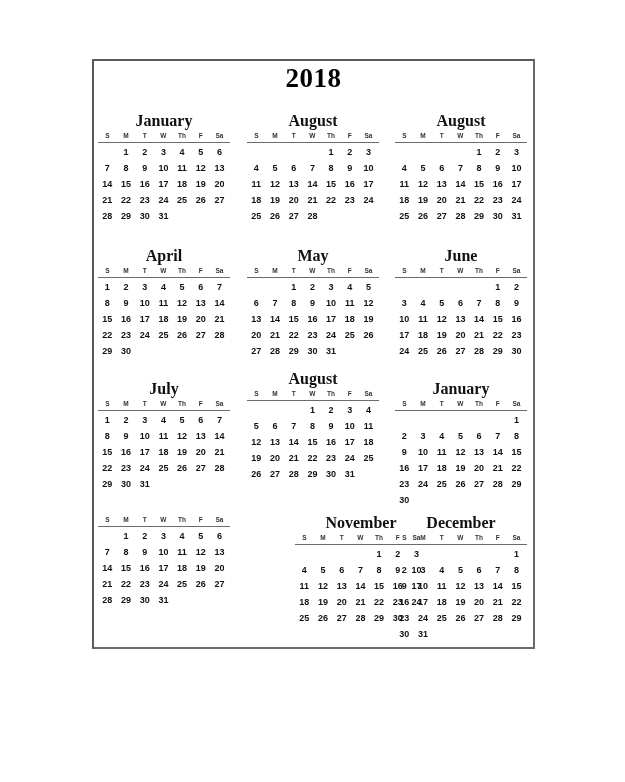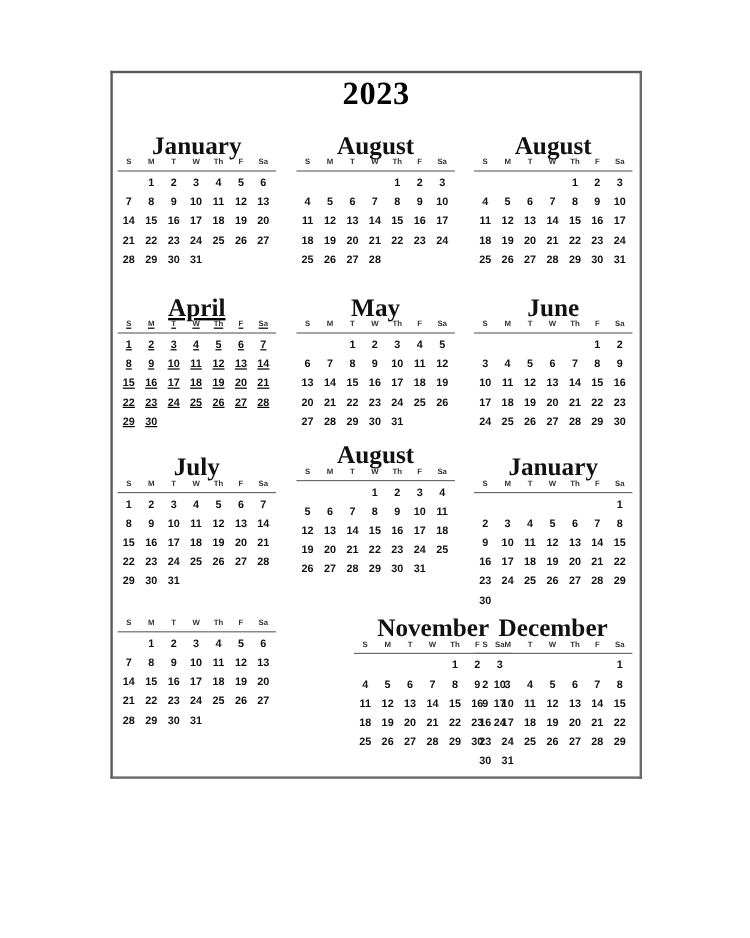--- a/index.html
+++ b/index.html
@@ -13,40 +13,40 @@
       position: absolute; left: 0; right: 0; top: 2px; text-align: center;
       font-family: "Liberation Serif", "DejaVu Serif", serif; font-weight: bold;
       font-size: 27px; color: #000; letter-spacing: 0.5px;
     }
     .month {
       position: absolute; width: 132px;
     }
     .month-title {
       text-align: center;
       font-family: "Liberation Serif", "DejaVu Serif", serif; font-weight: bold;
-      font-size: 21px; color: #111; height: 18px; line-height: 18px;
+      font-size: 16px; color: #111; height: 18px; line-height: 18px;
     }
     .dow-row, .week-row {
       display: grid; grid-template-columns: repeat(7, 18.7px);
       font-family: "Liberation Sans", "DejaVu Sans", sans-serif;
     }
     .dow-row {
       font-size: 6.5px; font-weight: bold; color: #333; height: 10px; line-height: 10px;
       border-bottom: 1.5px solid #6b6b6b; padding-bottom: 1px; margin-top: 1px;
     }
     .dow-row span { text-align: center; }
     .week-row { font-size: 9px; font-weight: bold; color: #111; height: 16px; line-height: 16px; }
     .week-row span { text-align: center; }
     .weeks { margin-top: 1px; }
   </style>
 </head>
 <body>
 
 <div class="page">
-  <div class="year">2023</div>
+  <div class="year">2018</div>
   <div id="months">
       <div class="month" style="left: 4px; top: 51px;">
         <div class="month-title">January</div>
         <div class="dow-row">
           <span>S</span>
           <span>M</span>
           <span>T</span>
           <span>W</span>
           <span>Th</span>
           <span>F</span>
@@ -211,21 +211,21 @@
             <span>25</span>
             <span>26</span>
             <span>27</span>
             <span>28</span>
             <span>29</span>
             <span>30</span>
             <span>31</span>
           </div>
         </div>
       </div>
-      <div class="month" style="left: 4px; top: 186px; text-decoration: underline;">
+      <div class="month" style="left: 4px; top: 186px;">
         <div class="month-title">April</div>
         <div class="dow-row">
           <span>S</span>
           <span>M</span>
           <span>T</span>
           <span>W</span>
           <span>Th</span>
           <span>F</span>
           <span>Sa</span>
         </div>

